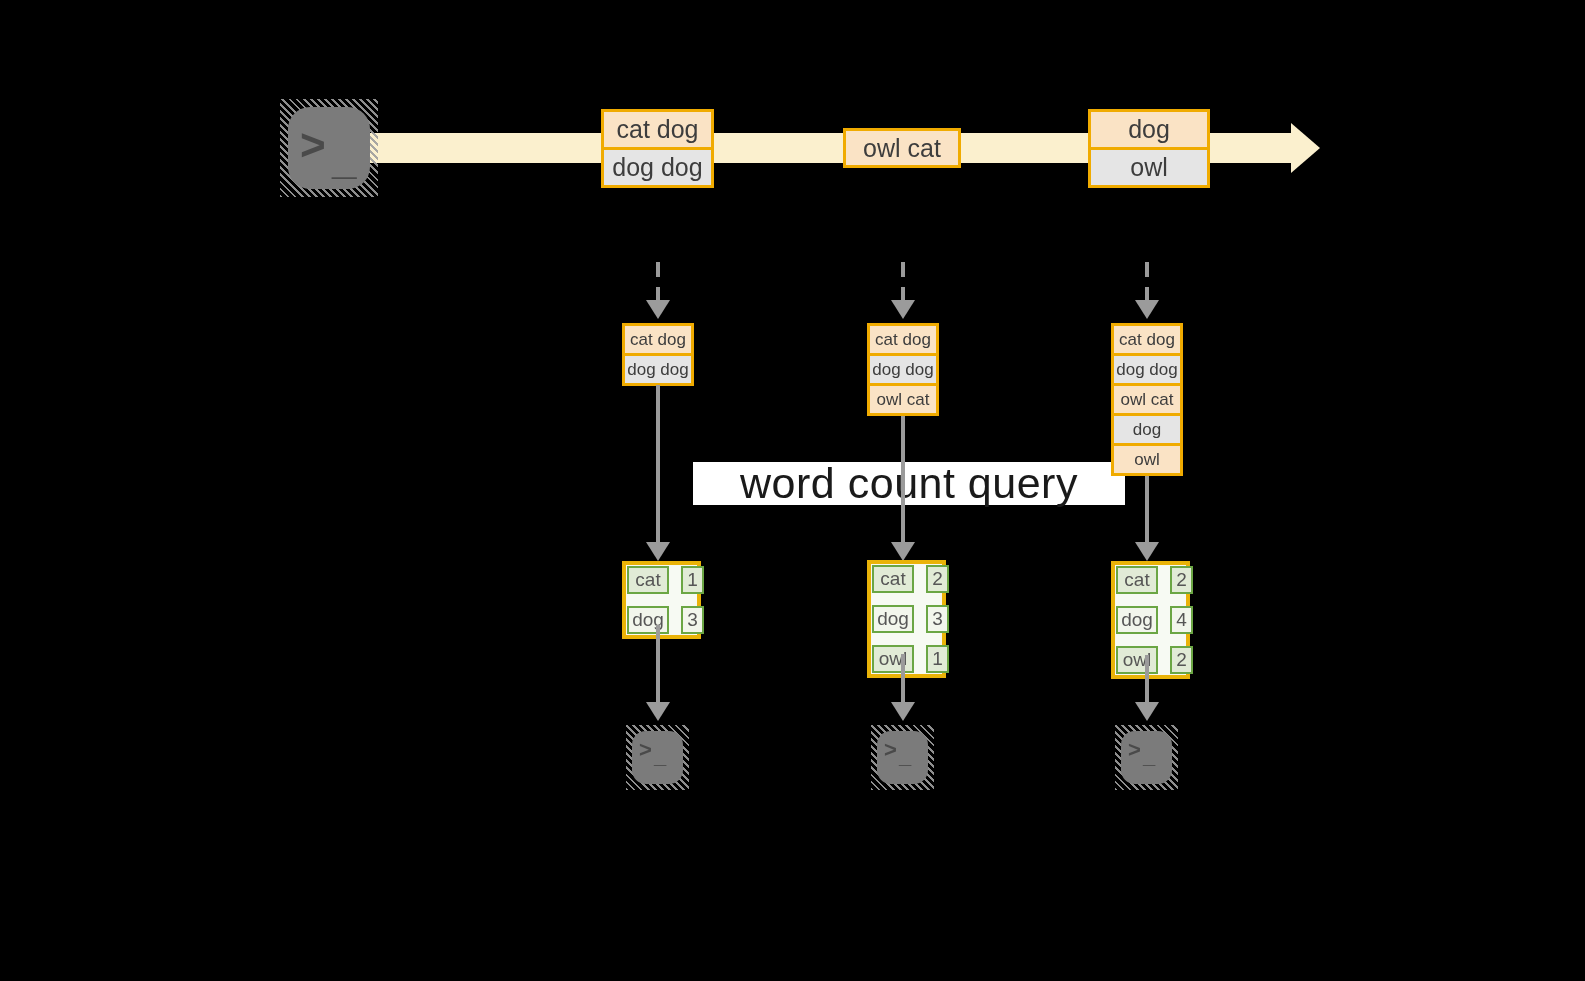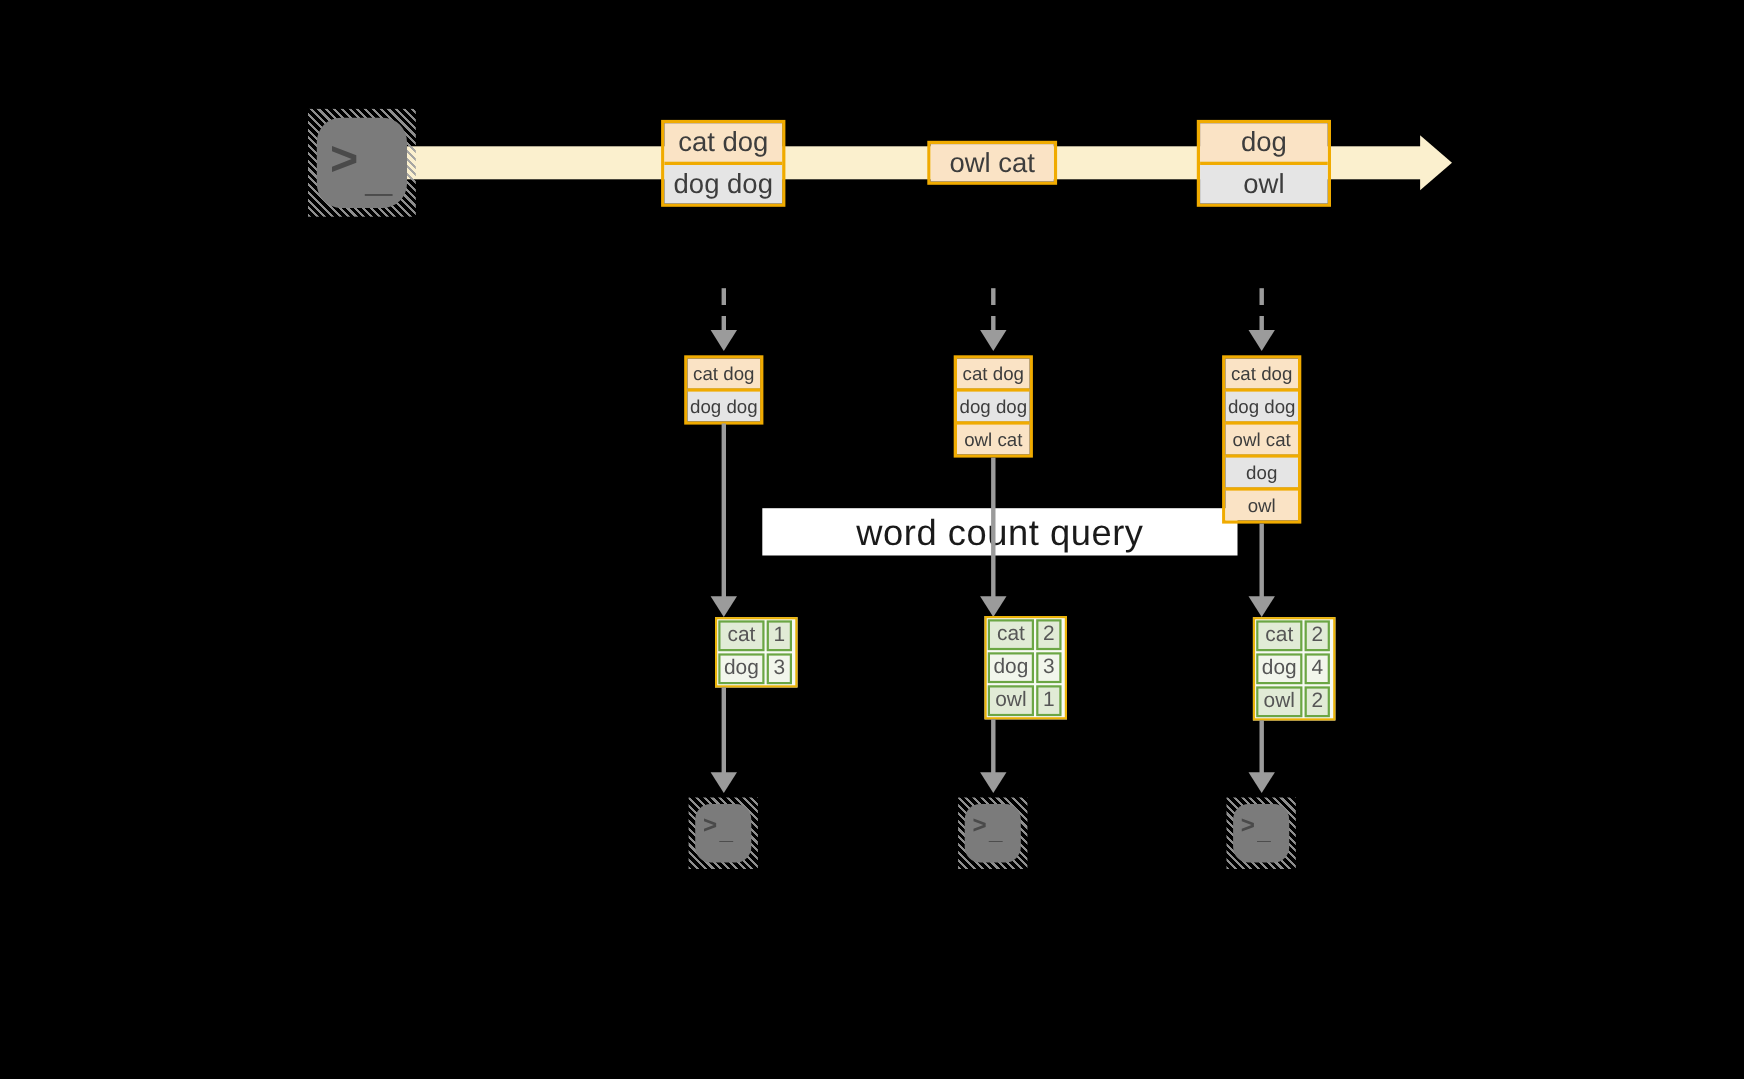--- a/index.html
+++ b/index.html
@@ -38,24 +38,24 @@
     border-left:12px solid transparent;border-right:12px solid transparent;border-top:19px solid #9B9B9B;}
   .solidline{position:absolute;width:4px;background:#9B9B9B;z-index:3;}
   
   .stack{position:absolute;z-index:2;width:72px;border:3px solid #F0AB00;box-sizing:border-box;}
   .stack .cell{height:27px;display:flex;align-items:center;justify-content:center;
     font-size:17px;color:#3D3D3D;}
   .stack .cell + .cell{border-top:3px solid #F0AB00;}
   
   .banner{position:absolute;left:693px;top:462px;width:432px;height:43px;background:#FFFFFF;z-index:1;
     display:flex;align-items:center;justify-content:center;}
-  .banner span{font-size:33px;color:#1A1A1A;letter-spacing:.5px;}
+  .banner span{font-size:43px;color:#1A1A1A;letter-spacing:.5px;}
   
-  .ctable{position:absolute;z-index:3;display:grid;grid-template-columns:42px 23px;gap:2px;
-    grid-auto-rows:28px;border:2px solid #eab308;background:#F7FAF3;padding:1px;box-sizing:content-box;width:69px;margin-left:28px;}
+  .ctable{position:absolute;z-index:3;display:grid;grid-template-columns:42px 23px;gap:12px;
+    grid-auto-rows:28px;border:4px solid #eab308;background:#F7FAF3;padding:1px;box-sizing:content-box;width:69px;}
   .ctable .tcell{border:2px solid #6BA644;box-sizing:border-box;display:flex;align-items:center;justify-content:center;
     font-size:19px;color:#565656;}
   .row-a{background:#E1EBD6;}
   .row-b{background:#F2F6EC;}
 </style>
 </head>
 <body>
 
 <div class="canvas">
 

